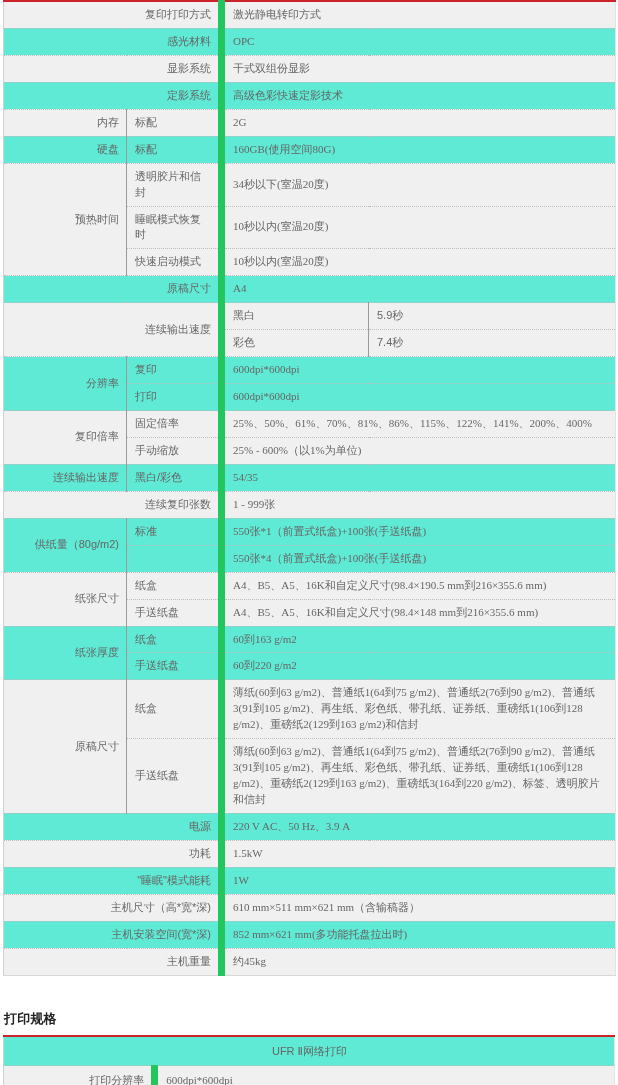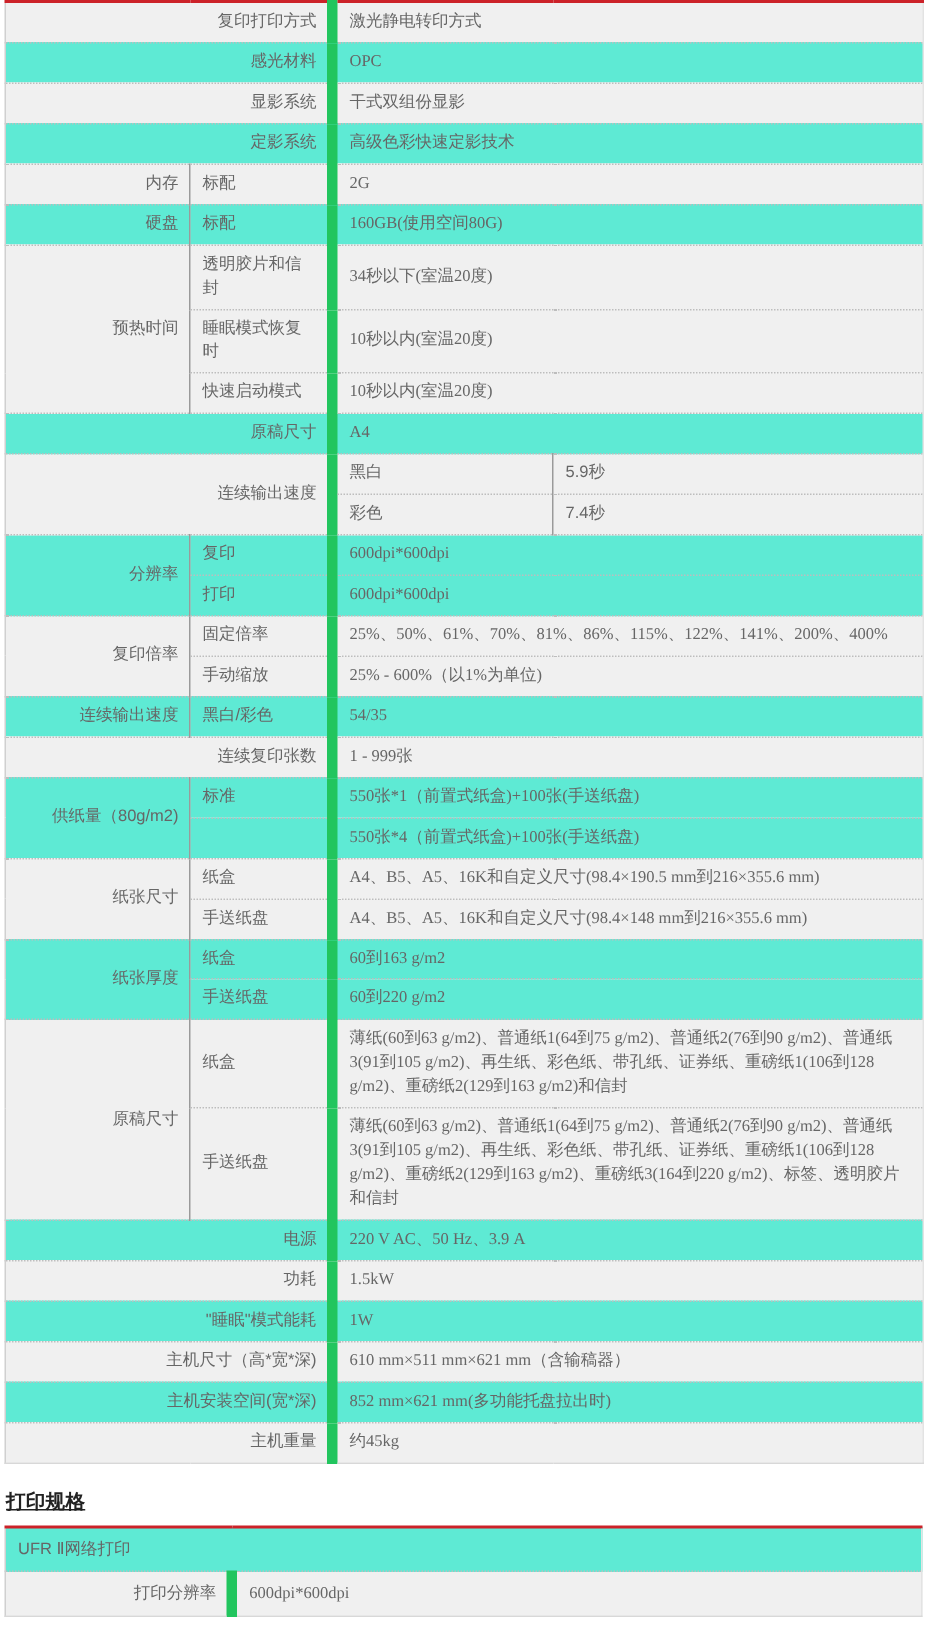--- a/index.html
+++ b/index.html
@@ -16,21 +16,21 @@
   }
   .page { width: 618px; padding: 0; }
 
   .section-title {
     font-size: 13px;
     font-weight: bold;
     color: #222222;
     padding: 6px 0 7px 4px;
     letter-spacing: 0.2px;
   }
-  .section-title.second { padding-top: 16px; text-decoration: underline; }
+  .section-title.second { padding-top: 34px; }
 
   table.spec {
     width: 612px;
     margin-left: 3px;
     border-collapse: collapse;
     border-top: 2px solid #cc2229;
     border-left: 1px solid #d0d0d0;
     border-right: 1px solid #e3e3e3;
     border-bottom: 1px solid #d8d8d8;
     table-layout: fixed;
@@ -70,21 +70,21 @@
   table.spec2 td {
     border-bottom: 1px dotted #bdbdbd;
     padding: 6px 7px 6px 8px;
     vertical-align: middle;
     line-height: 1.5;
     color: #666666;
     font-size: 11px;
   }
   table.spec2 tr:last-child td { border-bottom: none; }
   .hdr-cell {
-    text-align: left;
+    text-align: center;
     background: #ffffff;
     color: #555555;
     padding-top: 7px;
     padding-bottom: 7px;
   }
 </style>
 </head>
 <body>
 
 <div class="page">

